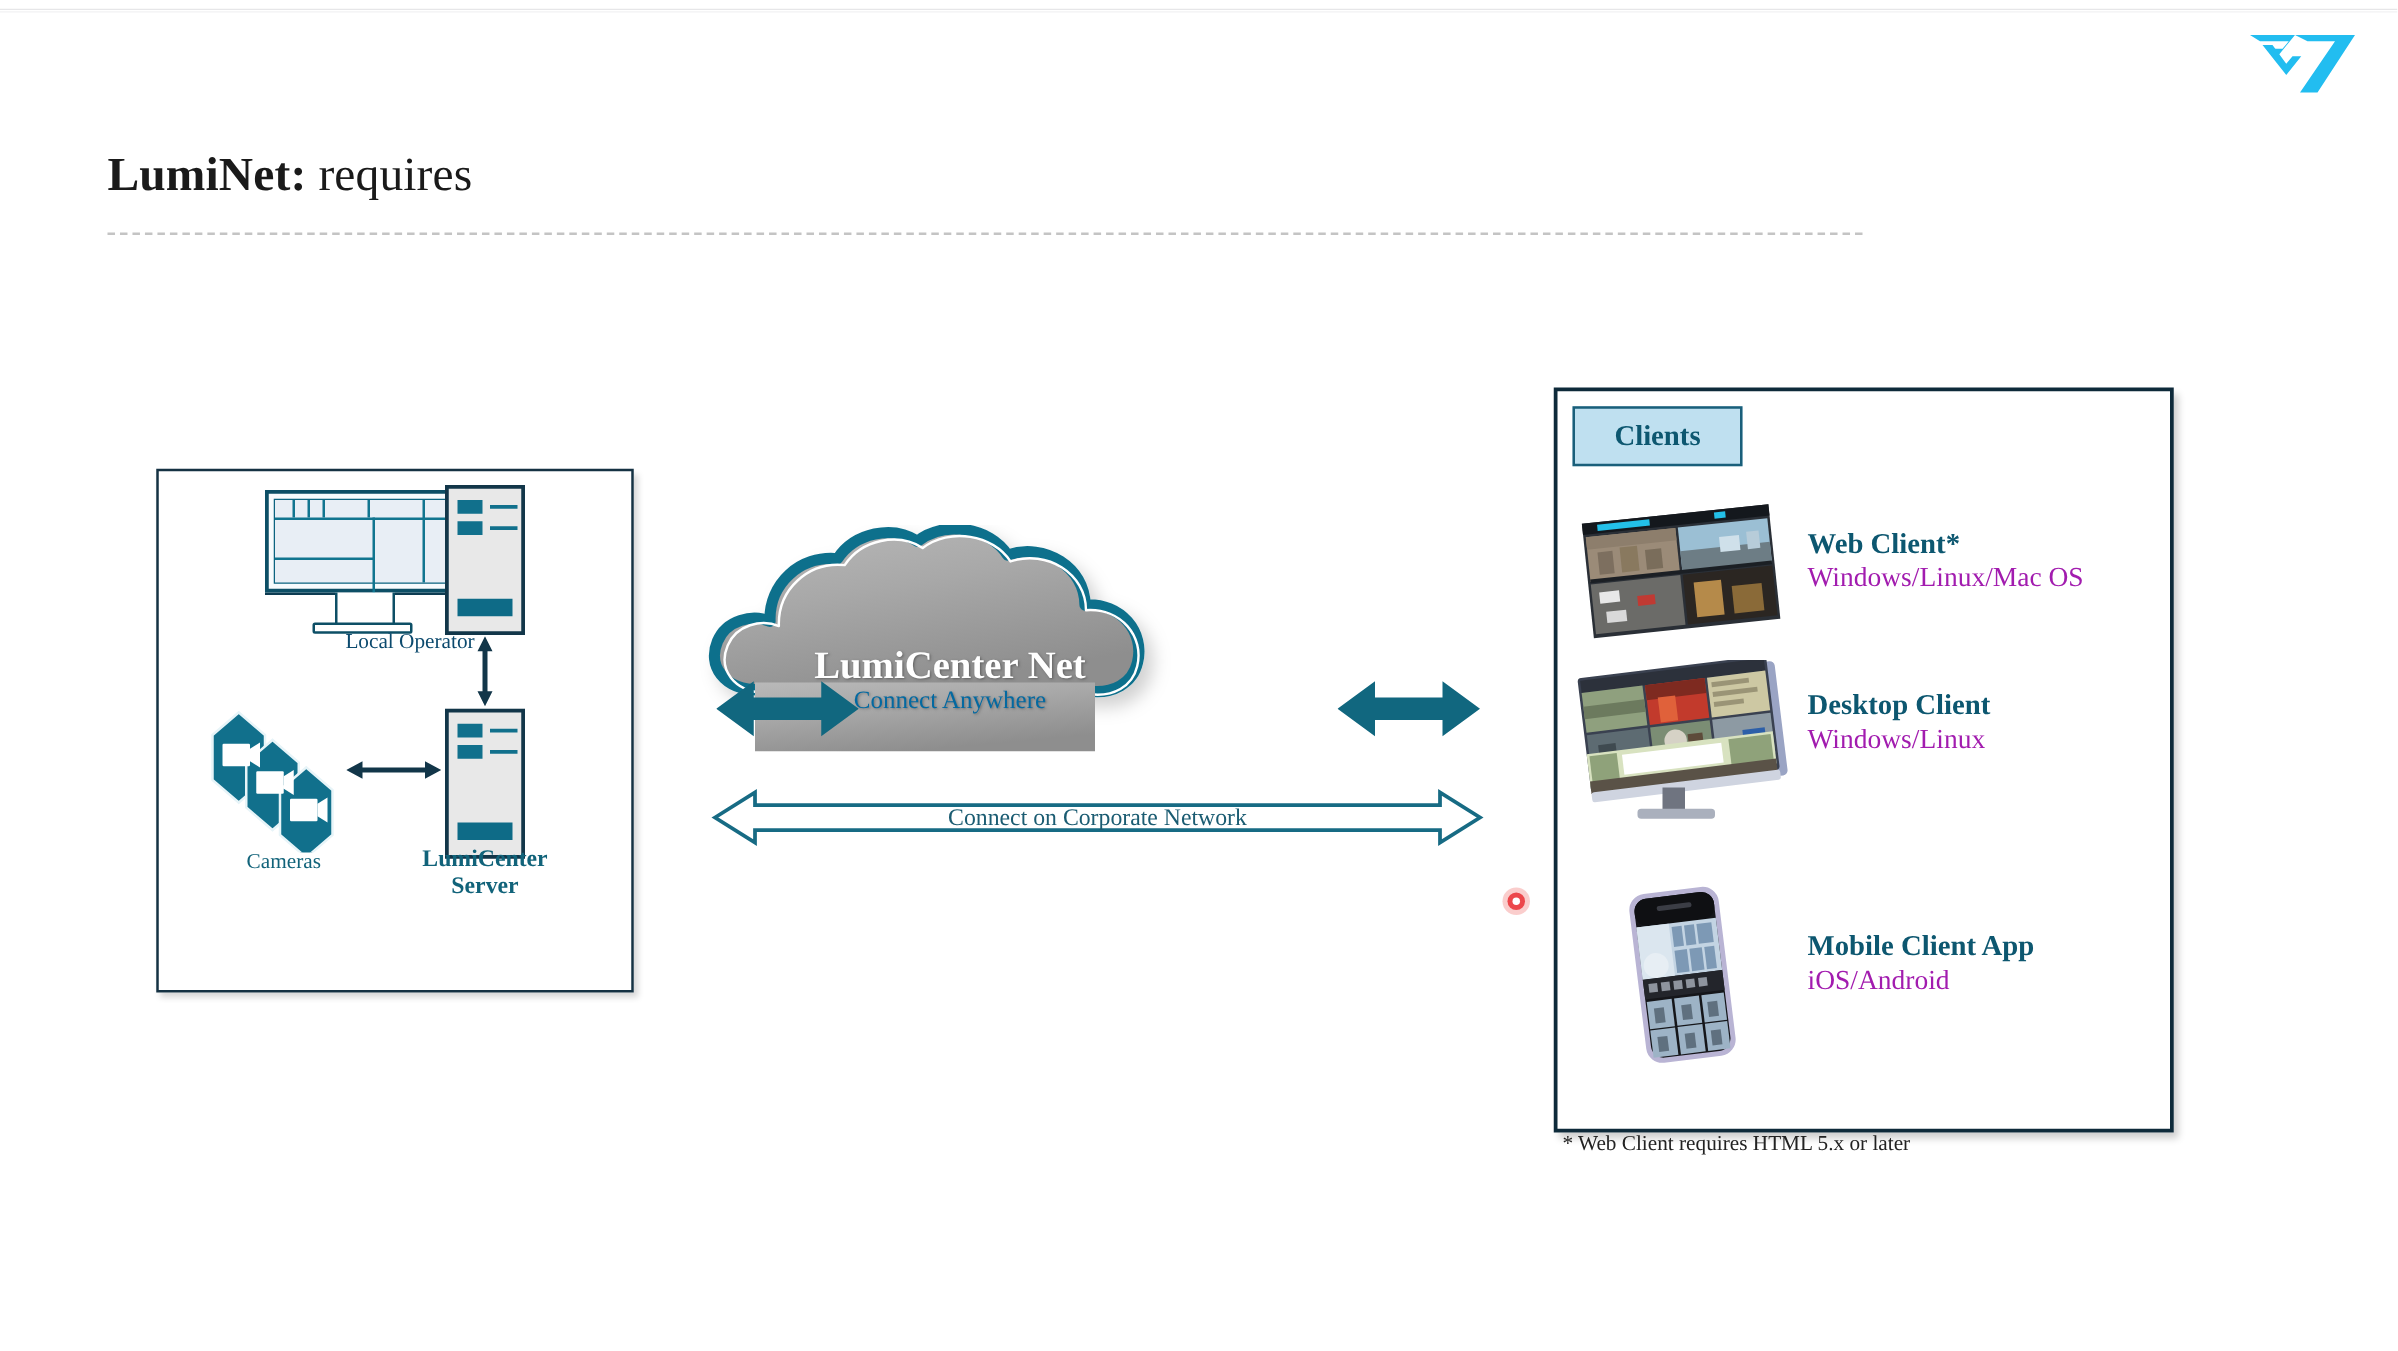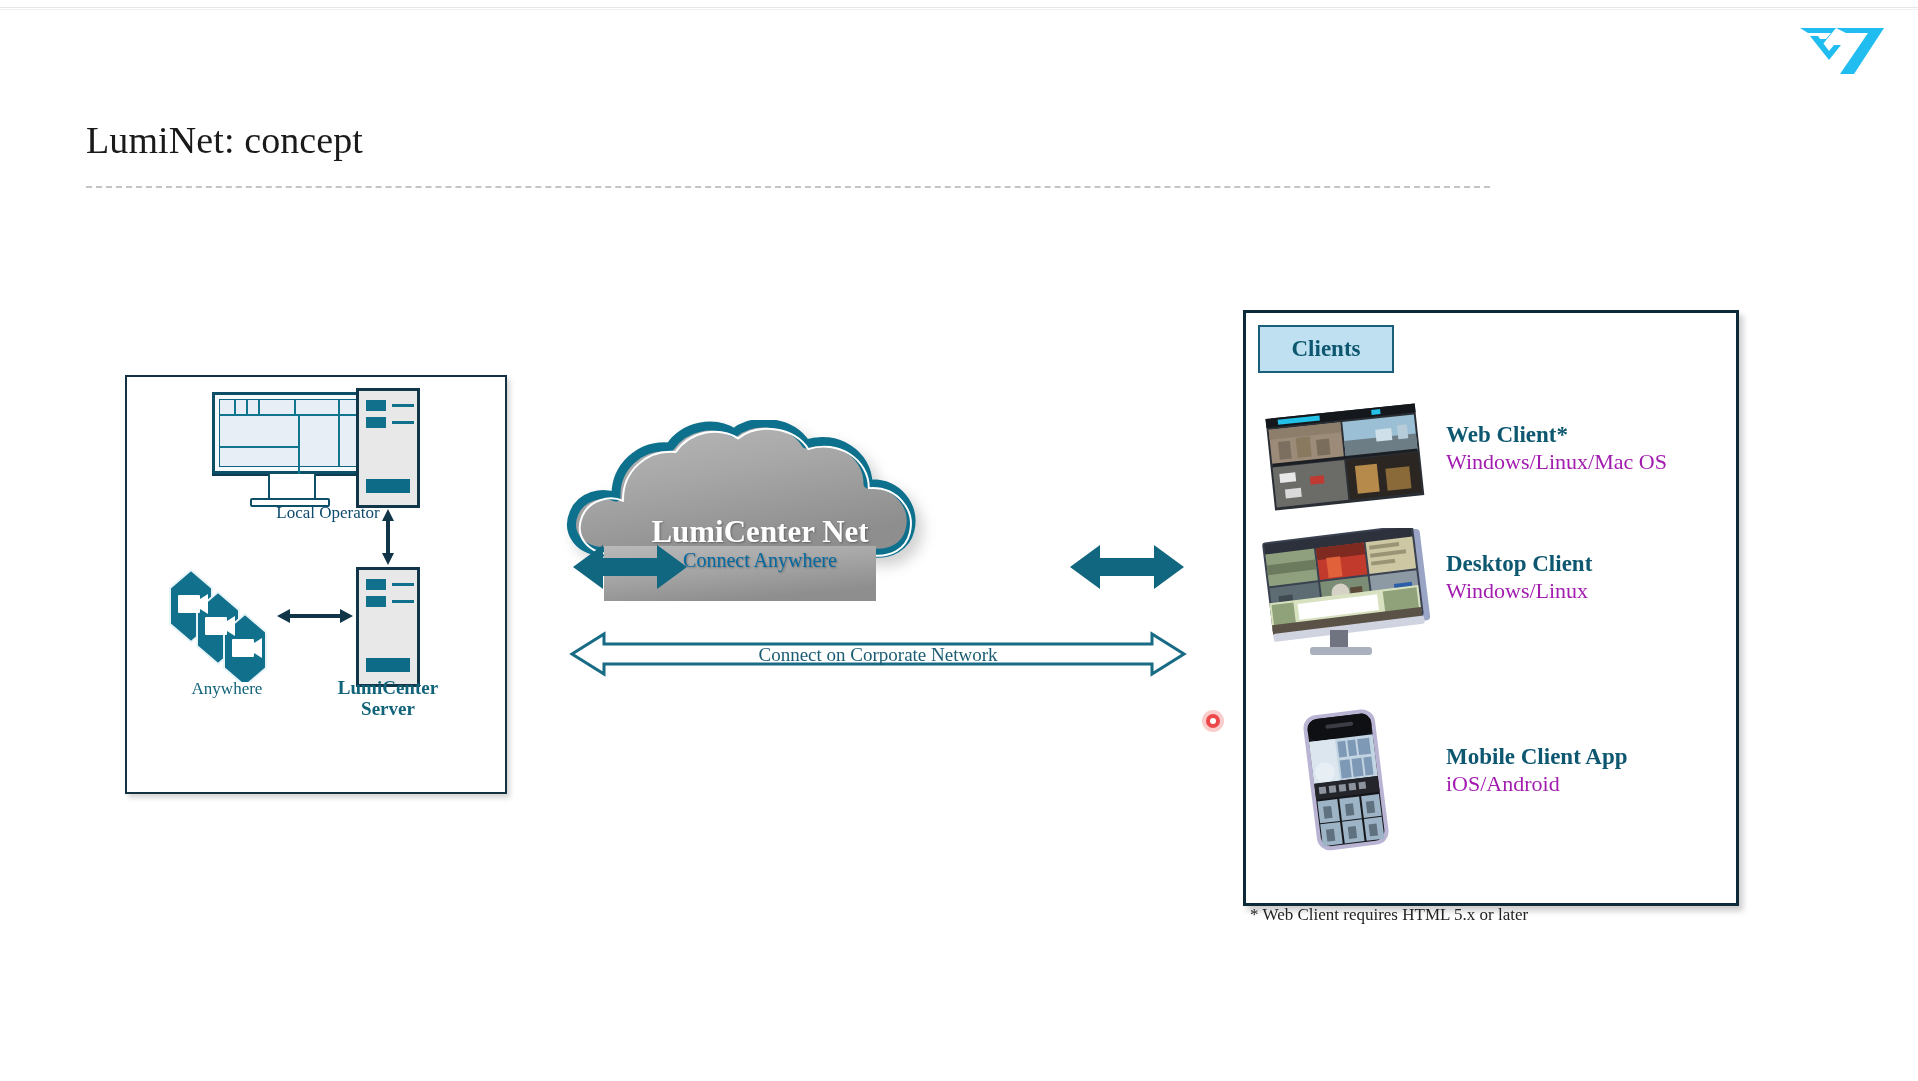--- a/index.html
+++ b/index.html
@@ -46,21 +46,21 @@
 
   
   .title {
     position: absolute;
     left: 86px; top: 118px;
     font-size: 38px;
     color: #1a1a1a;
     letter-spacing: .1px;
     white-space: nowrap;
   }
-  .title .strong { font-weight: 400; text-align: right; }
+  .title .strong { font-weight: 700; text-align: right; }
   .title .light  { font-weight: 400; }
 
   .title-dash {
     position: absolute;
     left: 86px; top: 186px;
     width: 1404px; height: 0;
     border-top: 2px dashed #c4c4c4;
   }
 
   
@@ -299,21 +299,21 @@
 
   <div class="logo">
     <svg viewBox="0 0 92 62" width="92" height="62">
       <path d="M4,10 L40,10 L27,26 L22,21 L30,21 L35,15 L12,15 Z" fill="#22bdf0"></path>
       <path d="M40,10 L88,10 L58,56 L44,56 L72,15 L50,15 Z" fill="#22bdf0"></path>
       <path d="M14,18 L33,42 L45,27 L38,27 L33,33 L22,18 Z" fill="#22bdf0"></path>
     </svg>
   </div>
 
   <div class="title">
-    <span class="strong">LumiNet:</span><span class="light"> concept</span>
+    <span class="strong">LumiNet:</span><span class="light"> requires</span>
   </div>
   <div class="title-dash"></div>
 
   <div class="left-panel">
 
     <div class="monitor">
       <div class="mon-bezel">
         <div class="mon-screen">
           <div class="mon-line" style="left:0;top:14px;width:100%;height:2px;"></div>
           <div class="mon-line" style="left:14px;top:0;width:2px;height:14px;"></div>
@@ -341,21 +341,21 @@
         <g fill="#ffffff">
           <rect x="13" y="33" width="22" height="18" rx="1"></rect>
           <path d="M35,37 L43,32 L43,52 L35,47 Z"></path>
           <rect x="40" y="55" width="22" height="18" rx="1"></rect>
           <path d="M62,59 L70,54 L70,74 L62,69 Z"></path>
           <rect x="67" y="77" width="22" height="18" rx="1"></rect>
           <path d="M89,81 L97,76 L97,96 L89,91 Z"></path>
         </g>
       </svg>
     </div>
-    <div class="label-cameras">Anywhere</div>
+    <div class="label-cameras">Cameras</div>
 
     <div class="server top">
       <div class="srv-led" style="left:7px;top:9px;width:20px;height:11px;"></div>
       <div class="srv-led" style="left:7px;top:26px;width:20px;height:11px;"></div>
       <div class="srv-led" style="left:33px;top:13px;width:22px;height:3px;"></div>
       <div class="srv-led" style="left:33px;top:30px;width:22px;height:3px;"></div>
       <div class="srv-bar" style="left:7px;top:88px;width:44px;height:14px;"></div>
     </div>
 
     <div class="arrow-vert">

